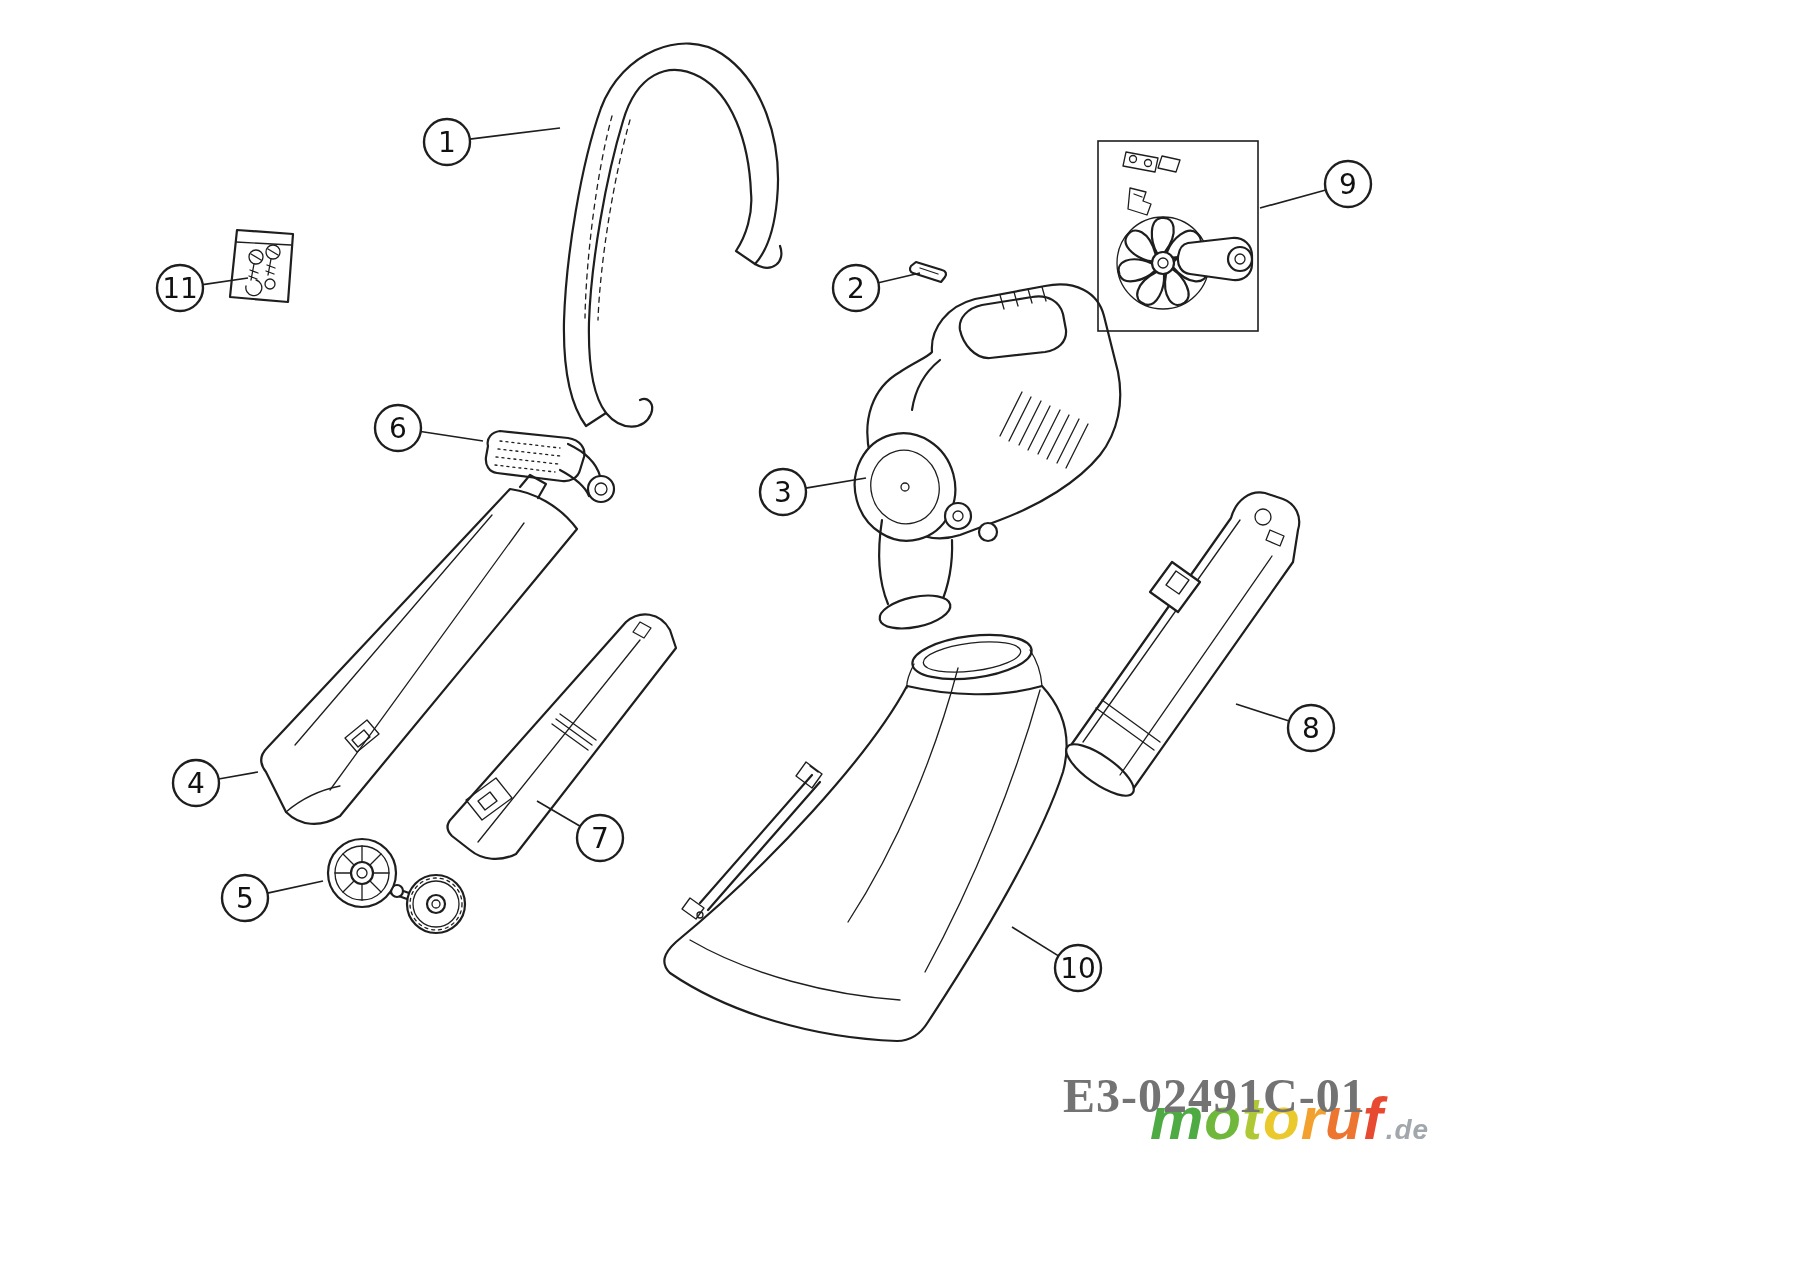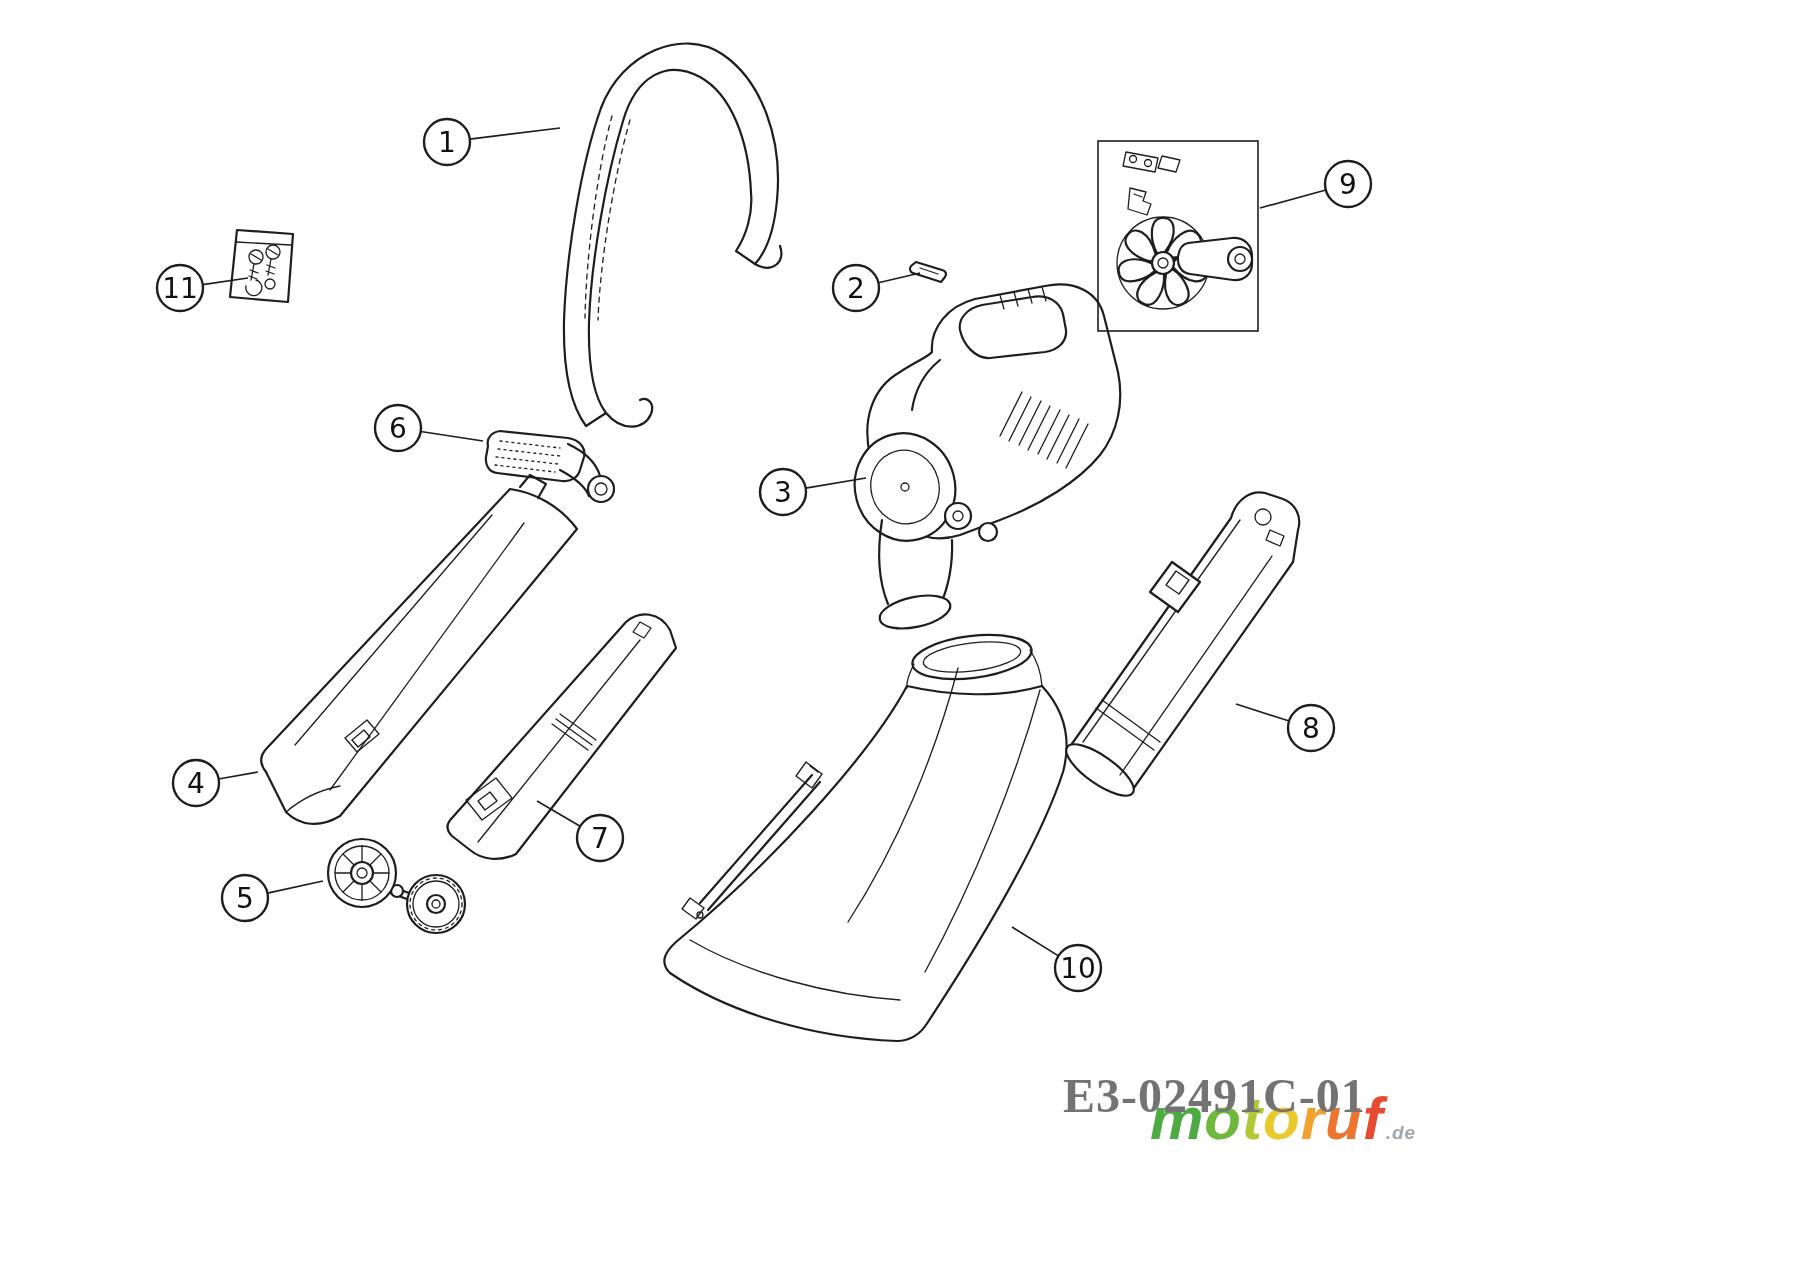--- a/index.html
+++ b/index.html
@@ -11,21 +11,21 @@
   .thin{fill:none;stroke:#1e1e1e;stroke-width:1.3;stroke-linecap:round;stroke-linejoin:round}
   .dash{stroke-dasharray:5 5}
   .box{fill:none;stroke:#1e1e1e;stroke-width:1.6}
   #callouts circle{fill:#ffffff;stroke:#1e1e1e;stroke-width:2.4}
   #callouts line{stroke:#1e1e1e;stroke-width:1.7}
   #callouts text{font-family:"DejaVu Sans",sans-serif;font-size:28px;fill:#111;text-anchor:middle}
   .part-code{position:absolute;left:1063px;top:1068px;font-family:"Liberation Serif",serif;
              font-weight:700;font-size:48px;color:#737373;z-index:2;letter-spacing:1px}
   .watermark{position:absolute;left:1150px;top:1084px;z-index:1;font-family:"Liberation Sans",sans-serif;
              font-weight:700;font-style:italic;font-size:60px;letter-spacing:1px;opacity:.92;white-space:nowrap}
-  .watermark .suffix{font-size:19px;margin-left:2px}
+  .watermark .suffix{font-size:28px;margin-left:2px}
 </style>
 </head>
 <body>
 
 <div class="stage">
 
   <svg class="diagram" width="1800" height="1272" viewBox="0 0 1800 1272">
     <defs>
       <path id="blade" d="M 2,-11 C 16,-30 12,-47 -2,-45 C -14,-43 -13,-22 -6,-10"></path>
     </defs>

